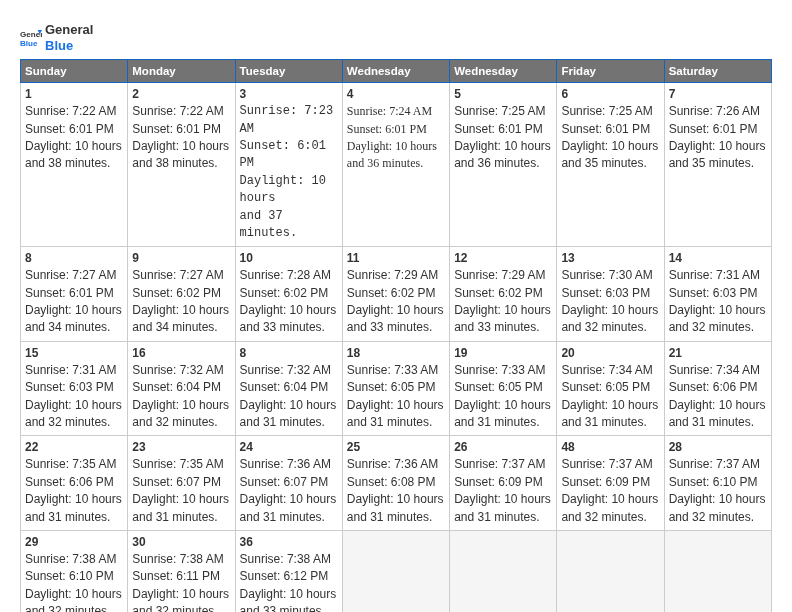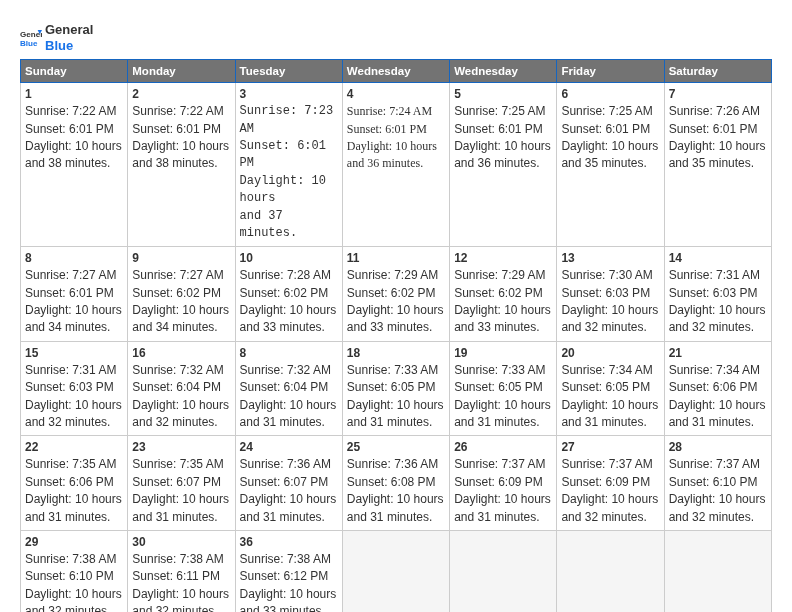--- a/index.html
+++ b/index.html
@@ -309,21 +309,21 @@
 and 31 minutes.</div>
           </td>
           <td>
             <span class="day-number">26</span>
             <div class="day-info" style="white-space: pre-line;">Sunrise: 7:37 AM
 Sunset: 6:09 PM
 Daylight: 10 hours
 and 31 minutes.</div>
           </td>
           <td>
-            <span class="day-number">27</span>
+            <span class="day-number">48</span>
             <div class="day-info" style="white-space: pre-line;">Sunrise: 7:37 AM
 Sunset: 6:09 PM
 Daylight: 10 hours
 and 32 minutes.</div>
           </td>
           <td>
             <span class="day-number">28</span>
             <div class="day-info" style="white-space: pre-line;">Sunrise: 7:37 AM
 Sunset: 6:10 PM
 Daylight: 10 hours

